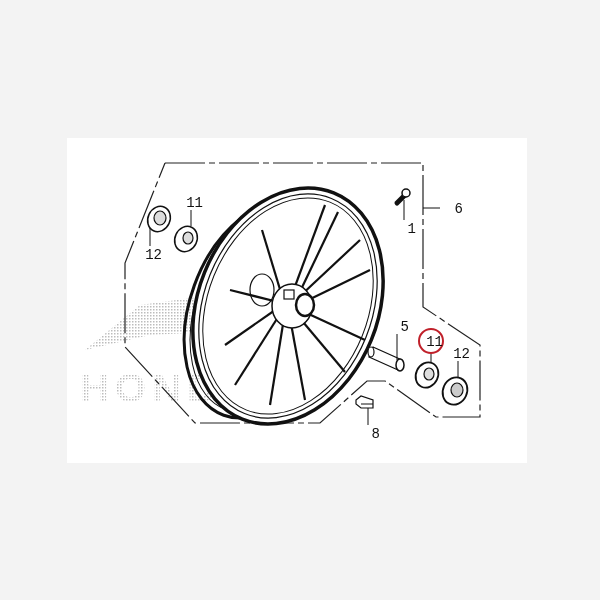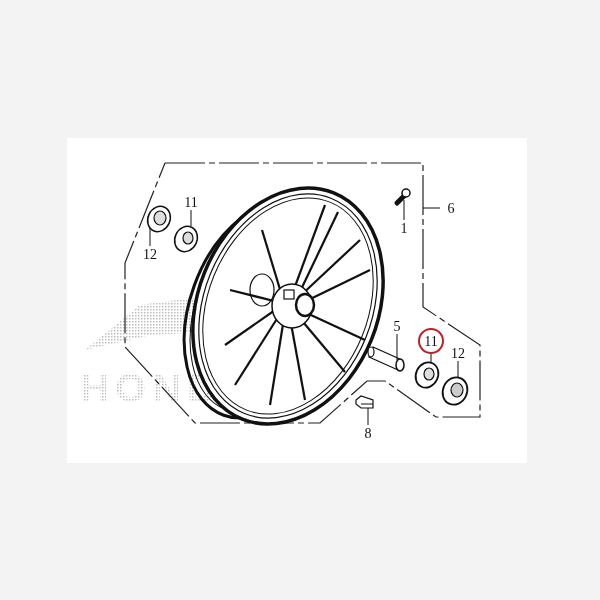--- a/index.html
+++ b/index.html
@@ -1,19 +1,19 @@
 <!DOCTYPE html>
 <html><head>
 <meta charset="utf-8">
 <style>
   html,body{margin:0;padding:0;}
   body{width:600px;height:600px;background:#f3f3f3;position:relative;overflow:hidden;font-family:"Liberation Sans",sans-serif;}
   .panel{position:absolute;left:67px;top:138px;width:460px;height:325px;background:#ffffff;}
   svg.diagram{position:absolute;left:0;top:0;width:600px;height:600px;}
-  .callout{position:absolute;font-family:Liberation Serif, serif;font-size:14px;color:#111;line-height:14px;text-align:center;width:24px;margin-left:-12px;}
+  .callout{position:absolute;font-family:Liberation Mono, monospace;font-size:14px;color:#111;line-height:14px;text-align:right;width:24px;margin-left:-12px;}
   .highlight{position:absolute;width:22px;height:22px;border:2px solid #c0202a;border-radius:50%;}
 </style>
 </head>
 <body>
 
 <div class="panel"></div>
 
 <svg class="diagram" viewBox="0 0 600 600" xmlns="http://www.w3.org/2000/svg">
   <defs>
     <pattern id="dots" width="3" height="3" patternUnits="userSpaceOnUse">

